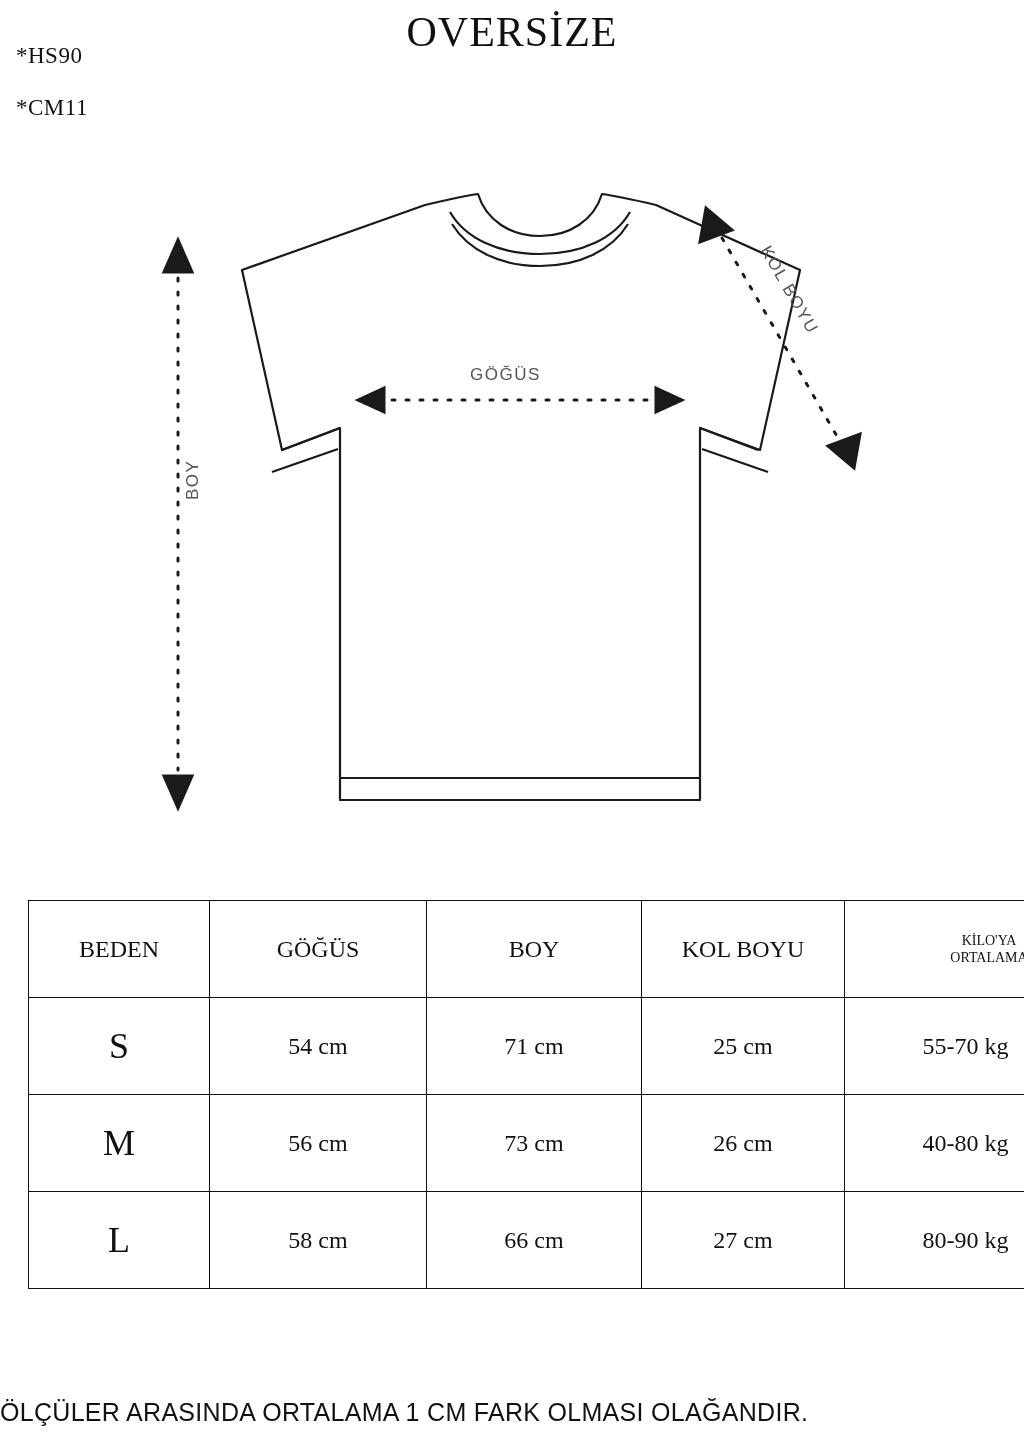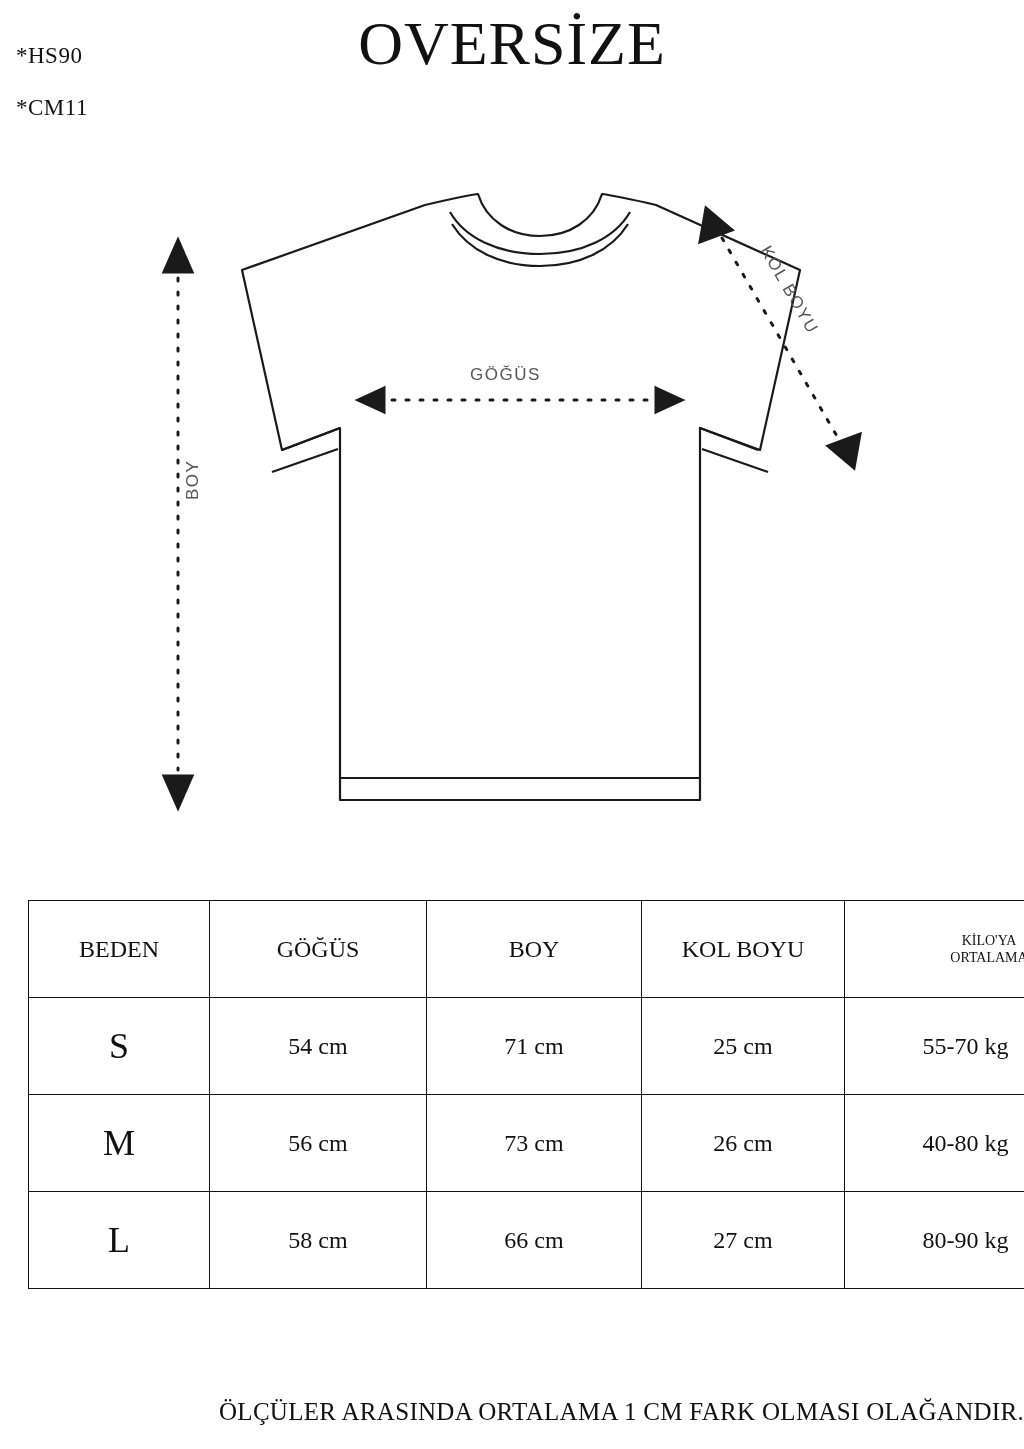--- a/index.html
+++ b/index.html
@@ -28,21 +28,21 @@
   }
   .codes div { white-space: pre; margin-top: 24px; }
 
   .main-title {
     position: absolute;
     top: 8px;
     left: 0;
     width: 1024px;
     text-align: center;
     font-family: "Liberation Serif", serif;
-    font-size: 62px;
+    font-size: 42px;
     letter-spacing: 1px;
     font-weight: 400;
   }
 
   
   .illustration {
     position: absolute;
     top: 150px;
     left: 0;
     width: 1024px;
@@ -92,22 +92,22 @@
   .col-2 { width: 214px; }
   .col-3 { width: 212px; }
   .col-4 { width: 200px; }
   .col-5 { width: 192px; }
 
   .footnote {
     position: absolute;
     left: 0;
     top: 1398px;
     width: 1024px;
-    text-align: right;
-    font-family: Liberation Serif, serif;
+    text-align: left;
+    font-family: Liberation Sans, sans-serif;
     font-size: 25px;
     letter-spacing: 0.3px;
   }
 
   .label-text {
     font-family: "Liberation Sans", sans-serif;
     font-size: 17px;
     fill: #555;
     letter-spacing: 1.5px;
   }

